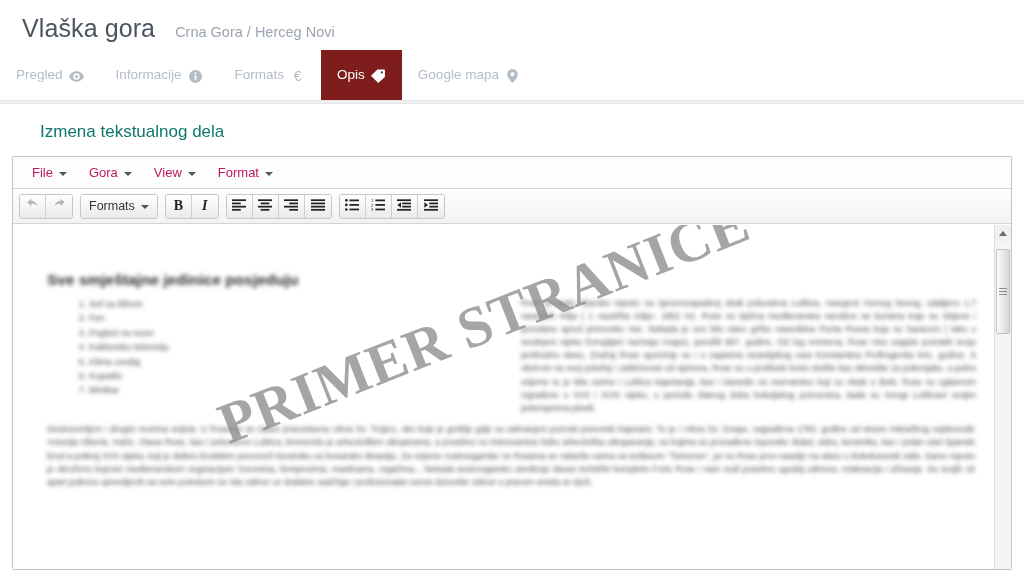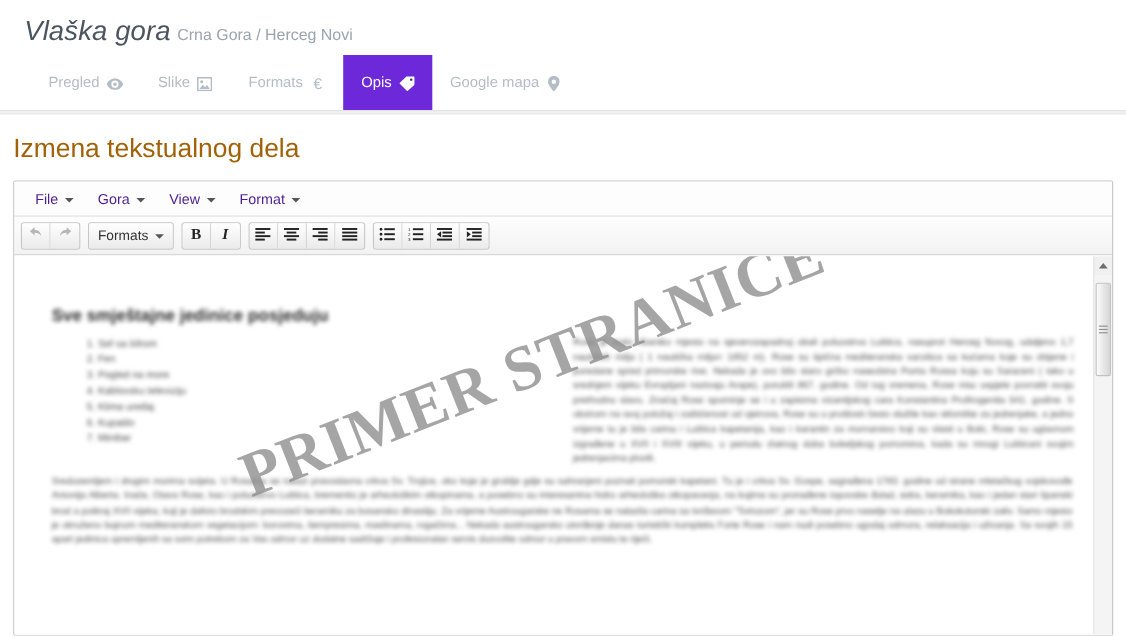--- a/index.html
+++ b/index.html
@@ -16,52 +16,50 @@
   #page-header {
     padding: 14px 0 0 22px;
     height: 48px;
   }
   #title-line { white-space: nowrap; }
   .site-title {
     font-size: 25px;
     color: #4a5560;
     font-weight: 400;
     letter-spacing: 0.1px;
-    font-style: italic;
   }
   .site-subtitle {
     font-size: 14.5px;
     color: #9aa4ae;
-    margin-left: 6px;
+    margin-left: 20px;
     font-weight: 400;
   }
 
   
   #main-nav {
     height: 52px;
-    padding-left: 28px;
     display: flex;
     align-items: flex-end;
     gap: 0px;
   }
   .nav-tab {
     display: inline-flex;
     align-items: center;
     gap: 6px;
     font-size: 13.5px;
     color: #b4bcc6;
     padding: 12px 16px;
     height: 50px;
     line-height: 26px;
     cursor: pointer;
     white-space: nowrap;
     background: transparent;
   }
   .nav-tab.active {
-    background: #6d28d9;
+    background: #7f1d1d;
     color: #ffffff;
   }
   .nav-tab .nav-ico {
     display: inline-flex;
     align-items: center;
     justify-content: center;
     width: 15px; height: 15px;
     position: relative;
     top: 1px;
   }
@@ -69,24 +67,25 @@
 
   #nav-sep {
     height: 4px;
     background: #f1f1f1;
     border-top: 1px solid #e3e3e3;
     border-bottom: 1px solid #e8e8e8;
   }
 
   
   #section-title {
-    font-size: 24px;
-    color: #a16207;
+    font-size: 17px;
+    color: #0f766e;
     font-weight: 400;
     padding: 18px 0 14px 12px;
+    margin-left: 28px;
   }
 
   
   #editor {
     margin: 0 12px;
     border: 1px solid #c3c3c3;
     border-radius: 2px;
     background: #fff;
     height: 414px;
     position: relative;
@@ -95,21 +94,21 @@
   #menubar {
     height: 32px;
     border-bottom: 1px solid #d6d6d6;
     background: #fdfdfd;
     display: flex;
     align-items: center;
     padding-left: 8px;
   }
   .menu-item {
     font-size: 13px;
-    color: #4c1d95;
+    color: #be185d;
     padding: 5px 11px;
     cursor: pointer;
     display: inline-flex;
     align-items: center;
     gap: 6px;
     border-radius: 2px;
   }
   .caret {
     width: 0; height: 0;
     border-left: 4px solid transparent;
@@ -281,32 +280,32 @@
   <div class="nav-tab">
     <span>Pregled</span>
     <span class="nav-ico">
       <svg width="15" height="11" viewBox="0 0 16 11">
           <path fill="#b4bcc6" d="M8 0C4 0 1.3 2.6 0 5.5 1.3 8.4 4 11 8 11s6.7-2.6 8-5.5C14.7 2.6 12 0 8 0zm0 9a3.5 3.5 0 110-7 3.5 3.5 0 010 7zm0-1.8a1.7 1.7 0 100-3.4 1.7 1.7 0 000 3.4z"></path>
         </svg>
     </span>
   </div>
 
 
-
-
   <div class="nav-tab">
-    <span>Slike</span>
+    <span>Informacije</span>
     <span class="nav-ico">
-      <svg width="14" height="13" viewBox="0 0 16 15">
-          <rect x="0.8" y="0.8" width="14.4" height="13.4" fill="none" stroke="#b4bcc6" stroke-width="1.6"></rect>
-          <circle cx="5" cy="5" r="1.6" fill="#b4bcc6"></circle>
-          <path fill="#b4bcc6" d="M2.5 12.5l3.6-4.4 2.3 2.6 2.1-2.2 3 4z"></path>
+      <svg width="13" height="13" viewBox="0 0 16 16">
+          <circle cx="8" cy="8" r="8" fill="#b4bcc6"></circle>
+          <rect x="7" y="6.6" width="2" height="6" fill="#fff"></rect>
+          <circle cx="8" cy="4" r="1.2" fill="#fff"></circle>
         </svg>
     </span>
   </div>
+
+
 
   <div class="nav-tab">
     <span>Formats</span>
     <span class="nav-ico" style="font-size:14px;color:#b4bcc6;">€</span>
   </div>
 
   <div class="nav-tab active">
     <span>Opis</span>
     <span class="nav-ico">
       <svg width="14" height="14" viewBox="0 0 16 16">

